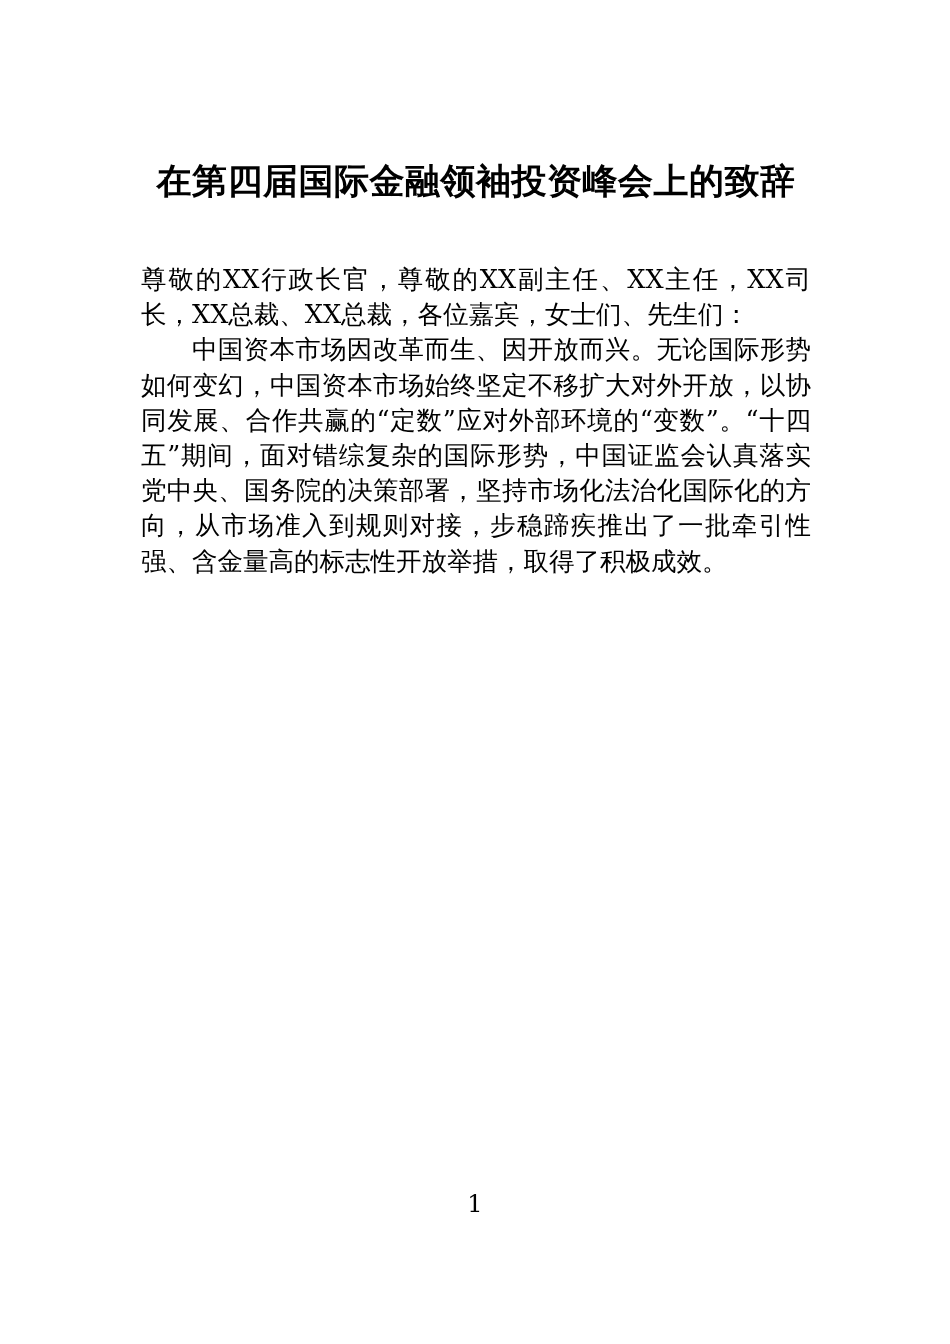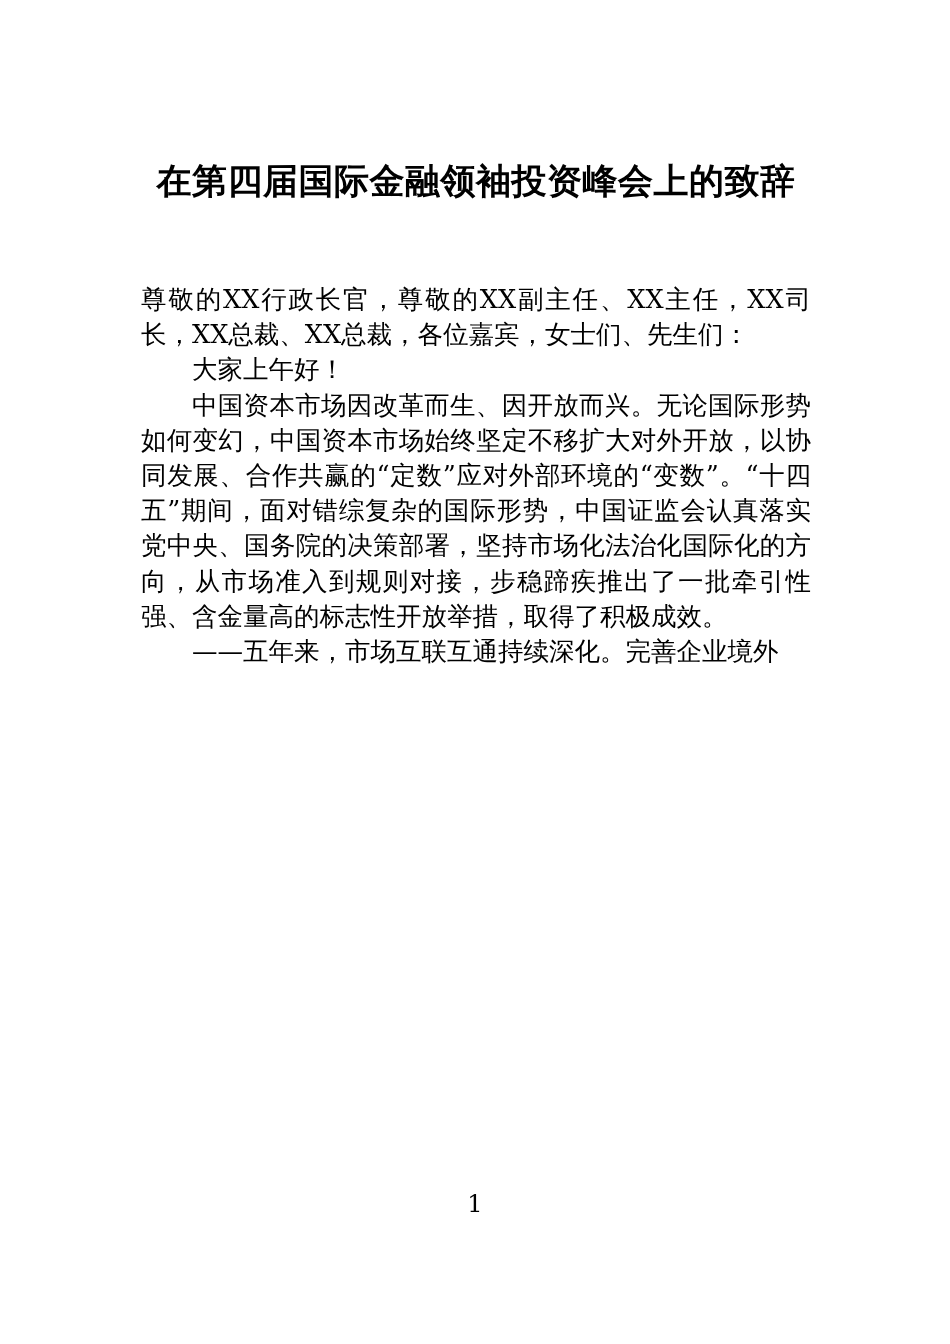--- a/index.html
+++ b/index.html
@@ -39,21 +39,20 @@
     position: absolute;
     left: 141px;
     top: 262px;
     width: 670px;
     font-family: "DejaVu Serif", "Liberation Serif", serif;
     font-size: 25.5px;
     line-height: 35.2px;
     color: #000000;
     text-align: justify;
     text-justify: inter-ideograph;
-    margin-top: 20px;
   }
 
   .para {
     margin: 0;
     padding: 0;
     text-indent: 0;
     text-align: justify;
     text-justify: inter-ideograph;
     word-break: break-all;
   }
@@ -76,20 +75,18 @@
 </style>
 </head>
 <body>
 
 <div class="page">
 
   <div class="doc-title">在第四届国际金融领袖投资峰会上的致辞</div>
 
   <div class="body-block">
     <p class="para">尊敬的XX行政长官，尊敬的XX副主任、XX主任，XX司长，XX总裁、XX总裁，各位嘉宾，女士们、先生们：</p>
-    <p class="para indent">大家上午好！</p>
     <p class="para indent">中国资本市场因改革而生、因开放而兴。无论国际形势如何变幻，中国资本市场始终坚定不移扩大对外开放，以协同发展、合作共赢的“定数”应对外部环境的“变数”。“十四五”期间，面对错综复杂的国际形势，中国证监会认真落实党中央、国务院的决策部署，坚持市场化法治化国际化的方向，从市场准入到规则对接，步稳蹄疾推出了一批牵引性强、含金量高的标志性开放举措，取得了积极成效。</p>
-    <p class="para indent">——五年来，市场互联互通持续深化。完善企业境外</p>
   </div>
 
   <div class="page-number">1</div>
 
 </div>
 
 </body></html>

